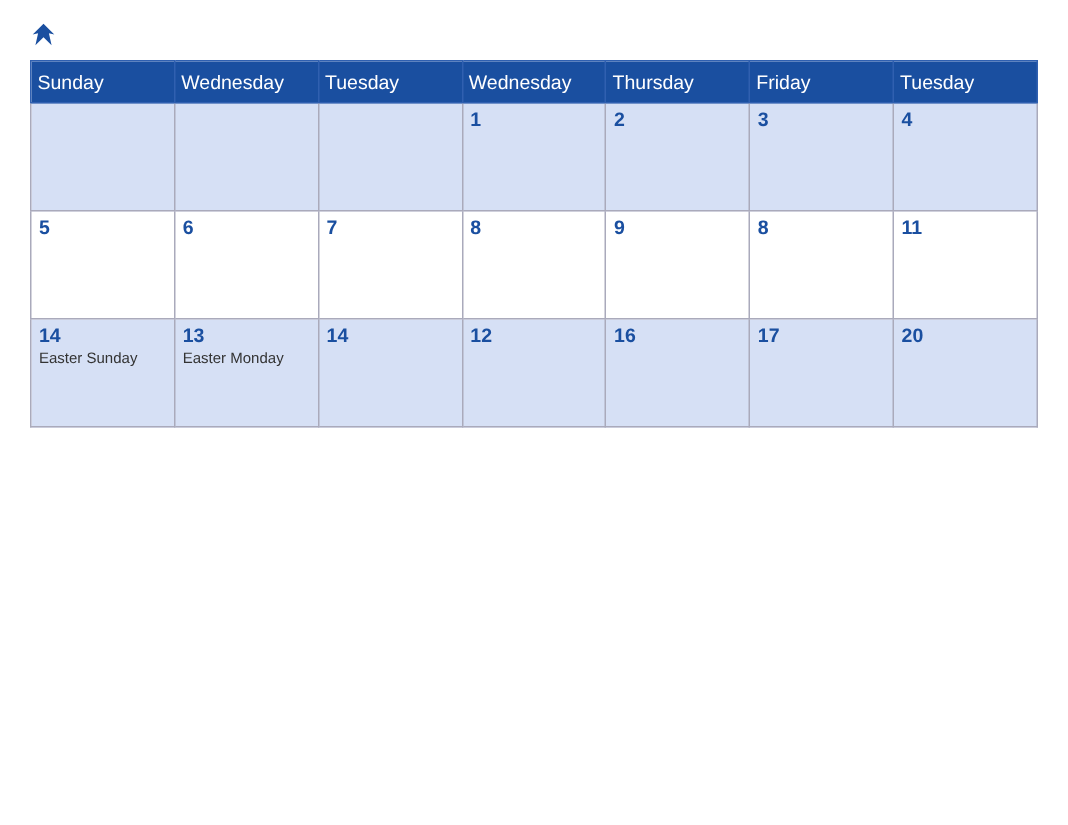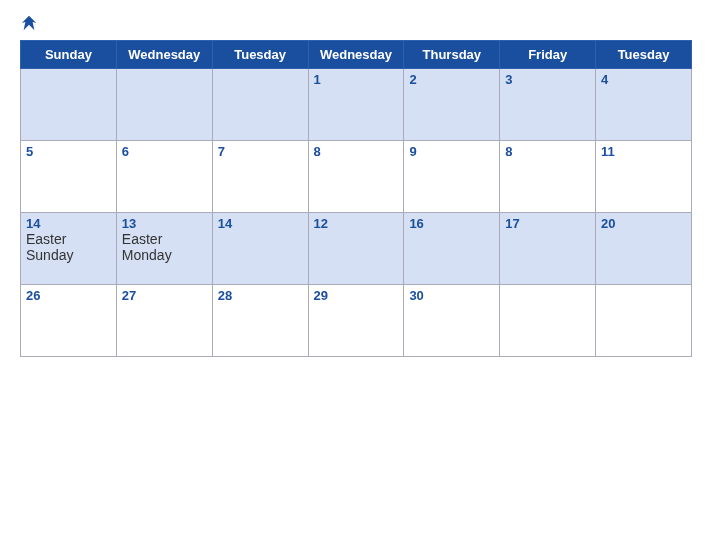--- a/index.html
+++ b/index.html
@@ -60,23 +60,23 @@
       width: 100%;
       border-collapse: collapse;
       border: 1px solid #aaa;
     }
     .calendar thead tr {
       background-color: #1a4fa0;
     }
     .calendar thead th {
       color: #fff;
       font-size: 13px;
-      font-weight: bold;
+      font-weight: normal;
       padding: 6px 4px;
-      text-align: center;
+      text-align: left;
       border: 1px solid #3060b0;
     }
     .calendar tbody tr {
       height: 72px;
     }
     .calendar tbody tr:nth-child(odd) {
       background-color: #d6e0f5;
     }
     .calendar tbody tr:nth-child(even) {
       background-color: #fff;
@@ -89,21 +89,21 @@
       color: #222;
       width: calc(100% / 7);
     }
     .date-num {
       font-size: 13px;
       font-weight: bold;
       color: #1a4fa0;
       display: block;
     }
     .holiday {
-      font-size: 14px;
+      font-size: 10px;
       color: #333;
       margin-top: 2px;
     }
   </style>
 </head>
 <body>
 
 <div class="header">
   <div class="logo">
     <span class="logo-general"></span>
@@ -185,33 +185,14 @@
         <td>
           <span class="date-num">16</span>
         </td>
         <td>
           <span class="date-num">17</span>
         </td>
         <td>
           <span class="date-num">20</span>
         </td>
       </tr>
-      <tr>
-        <td>
-          <span class="date-num">26</span>
-        </td>
-        <td>
-          <span class="date-num">27</span>
-        </td>
-        <td>
-          <span class="date-num">28</span>
-        </td>
-        <td>
-          <span class="date-num">29</span>
-        </td>
-        <td>
-          <span class="date-num">30</span>
-        </td>
-        <td></td>
-        <td></td>
-      </tr>
     </tbody>
 </table>
 
 </body></html>

